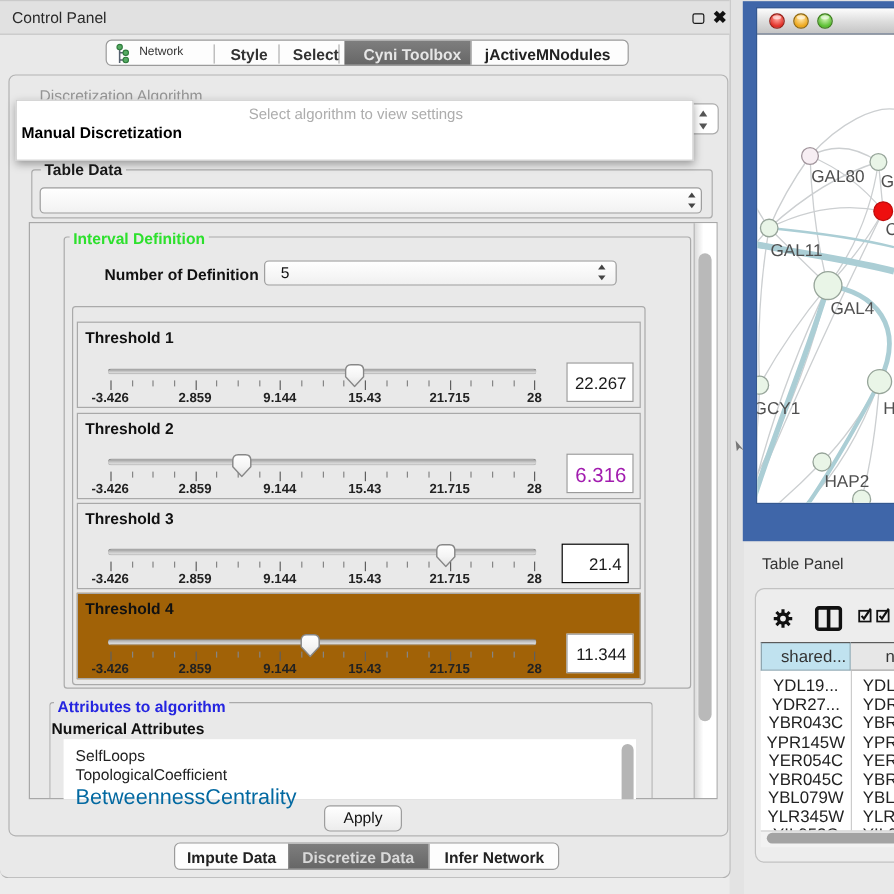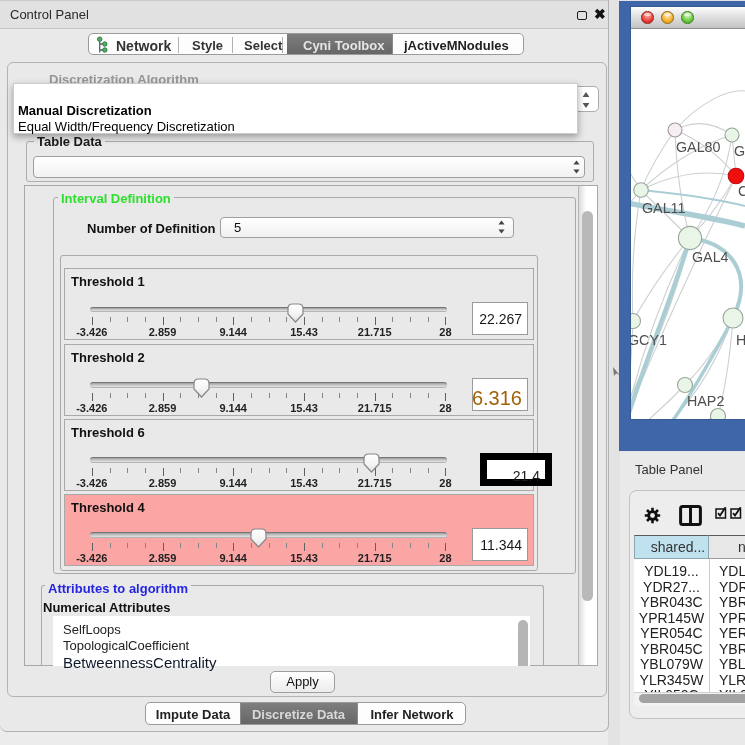--- a/index.html
+++ b/index.html
@@ -9,34 +9,34 @@
     <div style="position:absolute;left:0;top:0;width:608px;height:29px;background:#e1e1e1;border-top:1px solid #cacaca;border-bottom:1px solid #c6c6c6;"></div>
     <div style="position:absolute;left:10px;top:7px;font-size:13px;color:#2a2a2a;">Control Panel</div>
     <div style="position:absolute;left:577px;top:11px;width:9.5px;height:9px;border:1.5px solid #1a1a1a;border-radius:2px;"></div>
     <div style="position:absolute;left:594px;top:6px;font-size:14px;font-weight:bold;color:#111;">✖</div>
     <div style="position:absolute;left:88px;top:33px;width:436px;height:22px;border:1px solid #9b9b9b;border-radius:5px;background:#fdfdfd;overflow:hidden;">
       <div style="position:absolute;left:198px;top:0;width:105px;height:22px;background:linear-gradient(#7e7e7e,#646464);"></div>
       <div style="position:absolute;left:89px;top:3px;width:1px;height:16px;background:#b0b0b0;"></div>
       <div style="position:absolute;left:143px;top:3px;width:1px;height:16px;background:#b0b0b0;"></div>
       <div style="position:absolute;left:193px;top:3px;width:1px;height:16px;background:#b0b0b0;"></div>
       <div style="position:absolute;left:303px;top:0px;width:1px;height:22px;background:#8a8a8a;"></div>
-      <div style="position:absolute;left:27px;top:4px;font-size:14px;font-weight:bold;color:#333;">Network</div>
+      <div style="position:absolute;left:27px;top:4px;font-size:10px;font-weight:normal;color:#333;">Network</div>
       <div style="position:absolute;left:103px;top:4px;font-size:13px;font-weight:bold;color:#333;">Style</div>
       <div style="position:absolute;left:155px;top:4px;font-size:13px;font-weight:bold;color:#333;">Select</div>
       <div style="position:absolute;left:214px;top:4px;font-size:13px;font-weight:bold;color:#e6e6e6;">Cyni Toolbox</div>
       <div style="position:absolute;left:315px;top:4px;font-size:13px;font-weight:bold;color:#222;">jActiveMNodules</div>
       <svg style="position:absolute;left:7px;top:2px;" width="14" height="18" viewBox="0 0 14 18">
 <path d="M3.7 5.5 L3.7 16.6 M3.7 8 L7 8 M3.7 14 L7 14" stroke="#55606e" stroke-width="1.3" fill="none"></path>
 <circle cx="3.7" cy="3.2" r="2.25" fill="#55ab62" stroke="#2e7a3c" stroke-width="0.9"></circle>
 <circle cx="8.8" cy="8" r="2.25" fill="#55ab62" stroke="#2e7a3c" stroke-width="0.9"></circle>
 <circle cx="8.8" cy="14" r="2.25" fill="#55ab62" stroke="#2e7a3c" stroke-width="0.9"></circle>
 </svg>
     </div>
     <div style="position:absolute;left:7px;top:62px;width:600px;height:635px;border:1px solid #b3b3b3;border-radius:6px;background:#e9e9e9;">
-      <div style="position:absolute;left:41px;top:9px;font-size:13px;font-weight:bold;color:#969696;">Discretization Algorithm</div>
+      <div style="position:absolute;left:25px;top:9px;font-size:13px;font-weight:normal;color:#969696;">Discretization Algorithm</div>
       <div style="position:absolute;left:393px;top:23px;width:198px;height:26px;background:#fff;border:1px solid #ababab;border-radius:5px;"></div>
       <svg style="position:absolute;left:573px;top:28px;" width="10" height="18" viewBox="0 0 10 18">
 <path d="M5 1 L8.4 6 L1.6 6 Z" fill="#555"></path>
         <path d="M5 17 L8.4 12 L1.6 12 Z" fill="#555"></path>
       </svg>
       <div style="position:absolute;left:18px;top:78px;width:568px;height:41px;border:1px solid #adadad;border-radius:3px;"></div>
       <div style="position:absolute;left:26px;top:71px;font-size:13px;font-weight:bold;color:#1a1a1a;background:#e9e9e9;padding:0 3px;">Table Data</div>
       <div style="position:absolute;left:25px;top:93px;width:552px;height:22px;background:linear-gradient(#ffffff,#f2f2f2);border:1px solid #9f9f9f;border-radius:4px;"></div>
       <svg style="position:absolute;left:564px;top:97px;" width="9" height="14" viewBox="0 0 9 14">
 <path d="M4.5 0.5 L7.6 4.5 L1.4 4.5 Z" fill="#444"></path>
@@ -134,25 +134,25 @@
 <path d="M1 5.5 Q1 1 5.5 1 L11.5 1 Q16 1 16 5.5 L16 11 L8.5 19 L1 11 Z" fill="url(#thg2)" stroke="#878787" stroke-width="1.2"></path>
 <defs>
               <linearGradient id="thg2" x1="0" y1="0" x2="0" y2="1">
                 <stop offset="0" stop-color="#ffffff"></stop>
                 <stop offset="0.55" stop-color="#f4f4f4"></stop>
                 <stop offset="1" stop-color="#e2e2e2"></stop>
               </linearGradient>
             </defs>
           </svg>
           <div style="position:absolute;left:407px;top:33px;width:56px;height:33px;background:#fff;border:1px solid #9a9a9a;box-sizing:border-box;">
-            <div style="position:absolute;right:5px;top:8px;font-size:20px;color:#a16207;">6.316</div>
+            <div style="position:absolute;right:5px;top:8px;font-size:17px;color:#a21caf;">6.316</div>
           </div>
         </div>
         <div style="position:absolute;left:63px;top:417.5px;width:470px;height:72px;border:1px solid #a9a9a9;background:#e9e9e9;box-sizing:border-box;">
-          <div style="position:absolute;left:6px;top:5px;font-size:13px;font-weight:bold;color:#111;">Threshold 6</div>
+          <div style="position:absolute;left:6px;top:5px;font-size:13px;font-weight:bold;color:#111;">Threshold 3</div>
           <div style="position:absolute;left:24.8px;top:37.5px;width:357.6px;height:5.5px;border-radius:3px;background:linear-gradient(#9e9e9e,#c6c6c6 50%,#e2e2e2);border-top:1px solid #757575;border-bottom:1px solid #b5b5b5;box-sizing:border-box;"></div>
           <div style="position:absolute;left:26.8px;top:48px;width:1px;height:8px;background:#5f5f5f;"></div>
           <div style="position:absolute;left:44.5px;top:48px;width:1px;height:5px;background:#858585;"></div>
           <div style="position:absolute;left:62.2px;top:48px;width:1px;height:5px;background:#858585;"></div>
           <div style="position:absolute;left:79.8px;top:48px;width:1px;height:5px;background:#858585;"></div>
           <div style="position:absolute;left:97.5px;top:48px;width:1px;height:8px;background:#5f5f5f;"></div>
           <div style="position:absolute;left:115.2px;top:48px;width:1px;height:5px;background:#858585;"></div>
           <div style="position:absolute;left:132.9px;top:48px;width:1px;height:5px;background:#858585;"></div>
           <div style="position:absolute;left:150.6px;top:48px;width:1px;height:5px;background:#858585;"></div>
           <div style="position:absolute;left:168.2px;top:48px;width:1px;height:8px;background:#5f5f5f;"></div>
@@ -177,25 +177,25 @@
           <svg style="position:absolute;left:297.6px;top:33.5px;" width="17" height="20" viewBox="0 0 17 20">
 <path d="M1 5.5 Q1 1 5.5 1 L11.5 1 Q16 1 16 5.5 L16 11 L8.5 19 L1 11 Z" fill="url(#thg3)" stroke="#878787" stroke-width="1.2"></path>
 <defs>
               <linearGradient id="thg3" x1="0" y1="0" x2="0" y2="1">
                 <stop offset="0" stop-color="#ffffff"></stop>
                 <stop offset="0.55" stop-color="#f4f4f4"></stop>
                 <stop offset="1" stop-color="#e2e2e2"></stop>
               </linearGradient>
             </defs>
           </svg>
-          <div style="position:absolute;left:415px;top:33px;width:72px;height:33px;background:#fff;border:7px solid #000000;box-sizing:border-box;">
+          <div style="position:absolute;left:403px;top:33px;width:56px;height:33px;background:#fff;border:1px solid #000000;box-sizing:border-box;">
             <div style="position:absolute;right:5px;top:8px;font-size:14px;color:#1a1a1a;">21.4</div>
           </div>
         </div>
-        <div style="position:absolute;left:63px;top:492.5px;width:470px;height:72px;border:1px solid #a9a9a9;background:#fca5a5;box-sizing:border-box;">
+        <div style="position:absolute;left:63px;top:492.5px;width:470px;height:72px;border:1px solid #a9a9a9;background:#a16207;box-sizing:border-box;">
           <div style="position:absolute;left:6px;top:5px;font-size:13px;font-weight:bold;color:#111;">Threshold 4</div>
           <div style="position:absolute;left:24.8px;top:37.5px;width:357.6px;height:5.5px;border-radius:3px;background:linear-gradient(#9e9e9e,#c6c6c6 50%,#e2e2e2);border-top:1px solid #757575;border-bottom:1px solid #b5b5b5;box-sizing:border-box;"></div>
           <div style="position:absolute;left:26.8px;top:48px;width:1px;height:8px;background:#5f5f5f;"></div>
           <div style="position:absolute;left:44.5px;top:48px;width:1px;height:5px;background:#858585;"></div>
           <div style="position:absolute;left:62.2px;top:48px;width:1px;height:5px;background:#858585;"></div>
           <div style="position:absolute;left:79.8px;top:48px;width:1px;height:5px;background:#858585;"></div>
           <div style="position:absolute;left:97.5px;top:48px;width:1px;height:8px;background:#5f5f5f;"></div>
           <div style="position:absolute;left:115.2px;top:48px;width:1px;height:5px;background:#858585;"></div>
           <div style="position:absolute;left:132.9px;top:48px;width:1px;height:5px;background:#858585;"></div>
           <div style="position:absolute;left:150.6px;top:48px;width:1px;height:5px;background:#858585;"></div>
@@ -232,36 +232,36 @@
             <div style="position:absolute;right:5px;top:8px;font-size:14px;color:#1a1a1a;">11.344</div>
           </div>
         </div>
       </div>
       <div style="position:absolute;left:33px;top:522px;width:503px;height:81px;border:1px solid #aaaaaa;border-top-left-radius:3px;border-top-right-radius:3px;border-bottom:none;"></div>
       <div style="position:absolute;left:37px;top:518px;font-size:13px;font-weight:bold;color:#2525e0;background:#e9e9e9;padding:0 3px;">Attributes to algorithm</div>
       <div style="position:absolute;left:35px;top:537px;font-size:13px;font-weight:bold;color:#111;">Numerical Attributes</div>
       <div style="position:absolute;left:45px;top:553px;width:477px;height:50px;background:#fff;overflow:hidden;"></div>
       <div style="position:absolute;left:55px;top:559px;font-size:13px;color:#222;">SelfLoops</div>
       <div style="position:absolute;left:55px;top:575px;font-size:13px;color:#222;">TopologicalCoefficient</div>
-      <div style="position:absolute;left:55px;top:591px;font-size:15px;color:#0f172a;">BetweennessCentrality</div>
+      <div style="position:absolute;left:55px;top:591px;font-size:18px;color:#0369a1;">BetweennessCentrality</div>
       <div style="position:absolute;left:510px;top:557px;width:10px;height:46px;background:#b5b5b5;border-radius:5px 5px 0 0;"></div>
       <div style="position:absolute;left:262px;top:608px;width:65px;height:22px;background:linear-gradient(#ffffff,#ececec);border:1px solid #9e9e9e;border-radius:5px;text-align:center;font-size:13px;color:#111;line-height:20px;">Apply</div>
     </div>
     <div style="position:absolute;left:145px;top:702px;width:321px;height:23px;border:1px solid #9b9b9b;border-radius:5px;background:#fdfdfd;overflow:hidden;">
       <div style="position:absolute;left:94px;top:0;width:117px;height:23px;background:linear-gradient(#7e7e7e,#646464);"></div>
       <div style="position:absolute;left:94px;top:0;width:1px;height:23px;background:#8a8a8a;"></div>
       <div style="position:absolute;left:211px;top:0;width:1px;height:23px;background:#8a8a8a;"></div>
       <div style="position:absolute;left:0;top:4px;width:94px;text-align:center;font-size:13px;font-weight:bold;color:#222;">Impute Data</div>
       <div style="position:absolute;left:94px;top:4px;width:117px;text-align:center;font-size:13px;font-weight:bold;color:#d9d9d9;">Discretize Data</div>
       <div style="position:absolute;left:211px;top:4px;width:110px;text-align:center;font-size:13px;font-weight:bold;color:#222;">Infer Network</div>
     </div>
   </div>
 <div style="position:absolute;left:13px;top:83px;width:565px;height:51px;background:#fff;border:1px solid #cccccc;box-shadow:0 3px 7px rgba(0,0,0,0.35);">
+    <div style="position:absolute;left:0;top:4px;width:565px;text-align:center;font-size:12.5px;color:#adadad;">Select algorithm to view settings</div>
     <div style="position:absolute;left:4px;top:19px;font-size:13px;font-weight:bold;color:#000;">Manual Discretization</div>
-    <div style="position:absolute;left:4px;top:35px;font-size:13px;color:#000;">Equal Width/Frequency Discretization</div>
   </div>
 <div style="position:absolute;left:619px;top:1px;width:126px;height:450px;background:#3f66a9;"></div>
 <div style="position:absolute;left:630px;top:6px;width:115px;height:414px;border:1px solid #35588f;"></div>
 <div style="position:absolute;left:631px;top:7px;width:114px;height:22px;background:linear-gradient(#fdfdfd,#dedede 50%,#c4c4c4);border-bottom:1px solid #8e8e8e;"></div>
 <div style="position:absolute;left:641.2px;top:11.2px;width:12.6px;height:12.6px;border-radius:50%;background:radial-gradient(circle at 50% 32%, #ff9f97 8%, #e2332b 68%);border:1px solid #942019;"></div>
 <div style="position:absolute;left:644.0px;top:12.6px;width:7px;height:3.5px;border-radius:50%;background:rgba(255,255,255,0.55);"></div>
 <div style="position:absolute;left:661.2px;top:11.2px;width:12.6px;height:12.6px;border-radius:50%;background:radial-gradient(circle at 50% 32%, #ffe3a0 8%, #eda81f 68%);border:1px solid #8f6812;"></div>
 <div style="position:absolute;left:664.0px;top:12.6px;width:7px;height:3.5px;border-radius:50%;background:rgba(255,255,255,0.55);"></div>
 <div style="position:absolute;left:681.2px;top:11.2px;width:12.6px;height:12.6px;border-radius:50%;background:radial-gradient(circle at 50% 32%, #c9f0ab 8%, #5cc034 68%);border:1px solid #3d7d1d;"></div>
 <div style="position:absolute;left:684.0px;top:12.6px;width:7px;height:3.5px;border-radius:50%;background:rgba(255,255,255,0.55);"></div>

